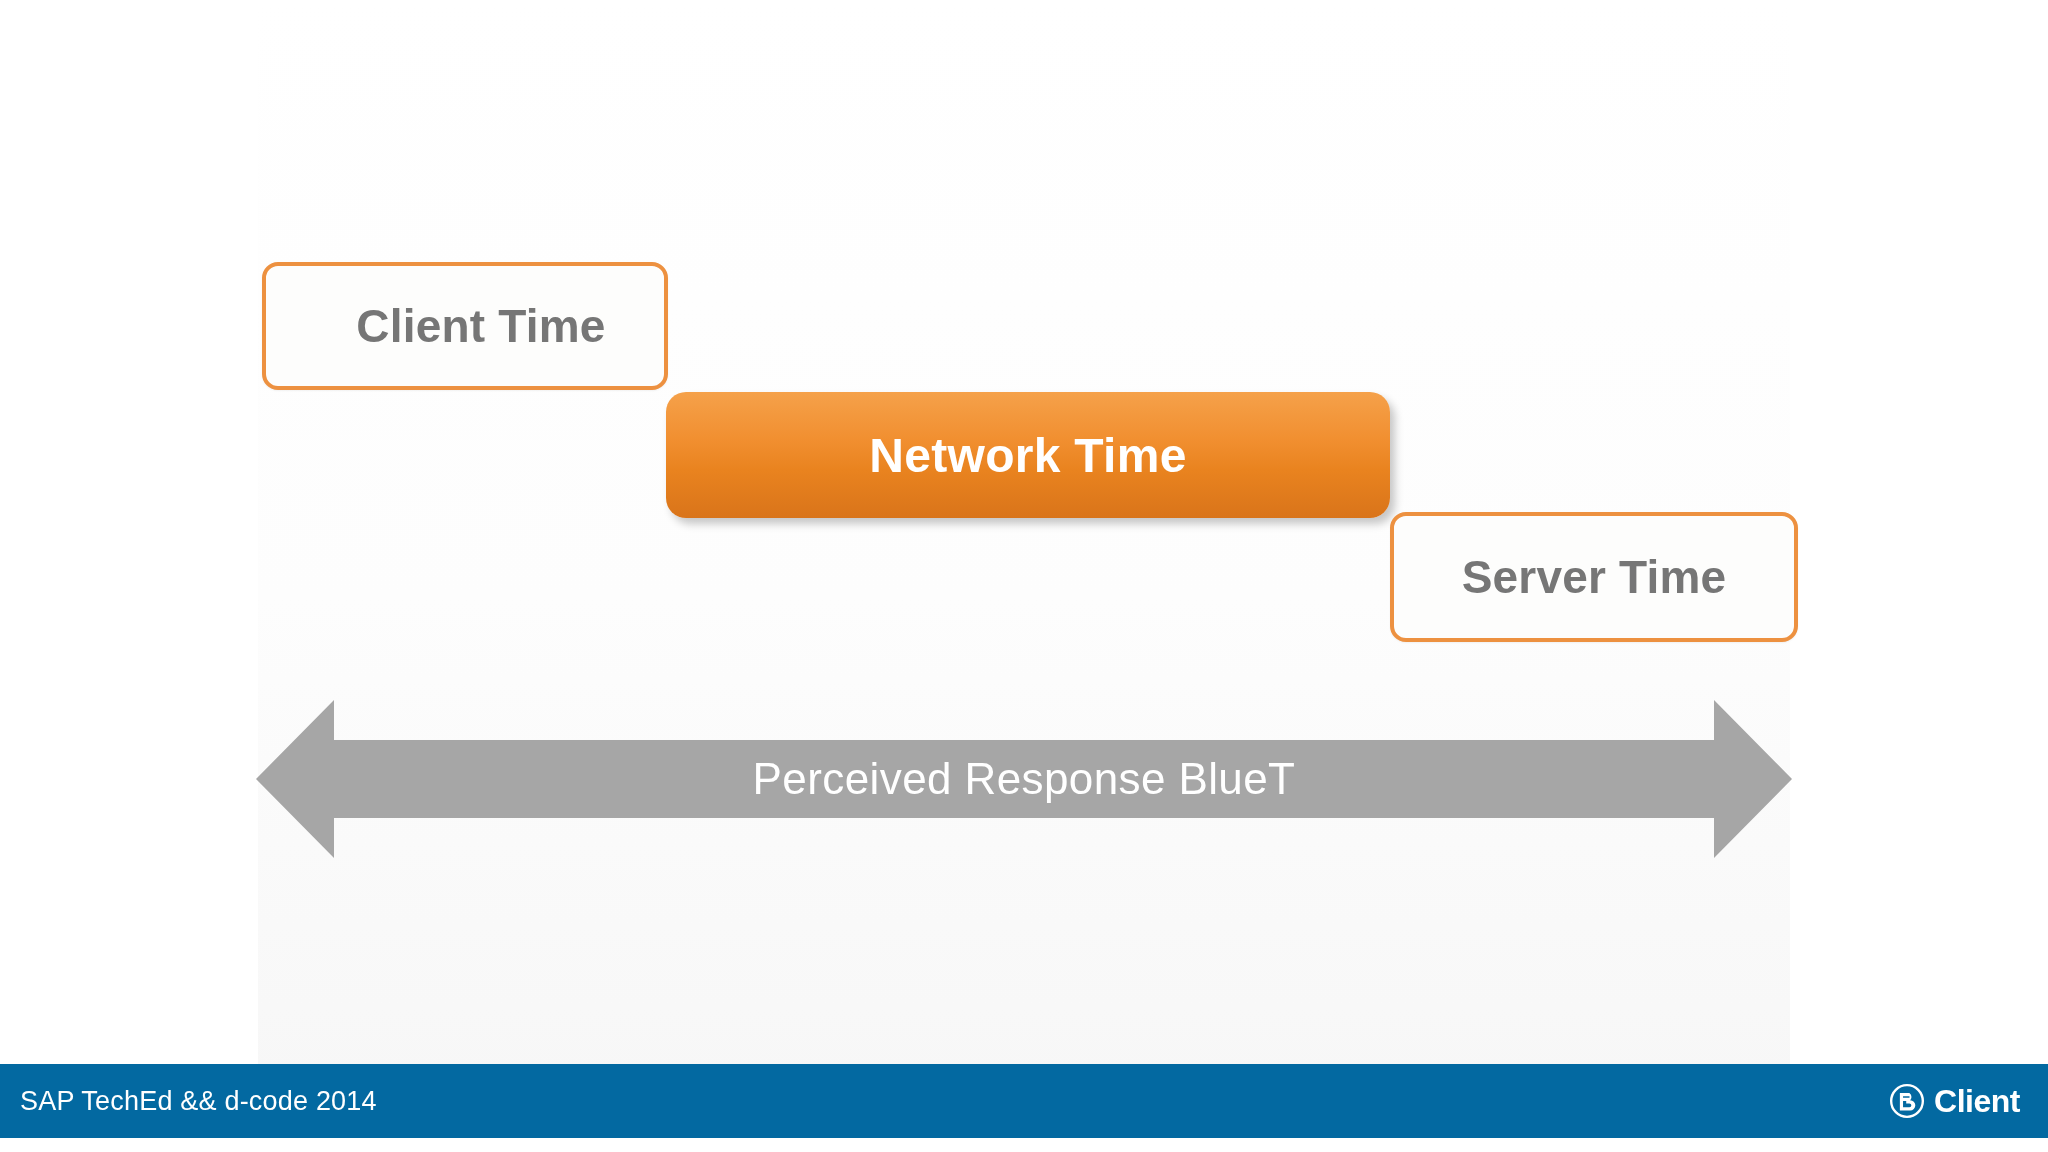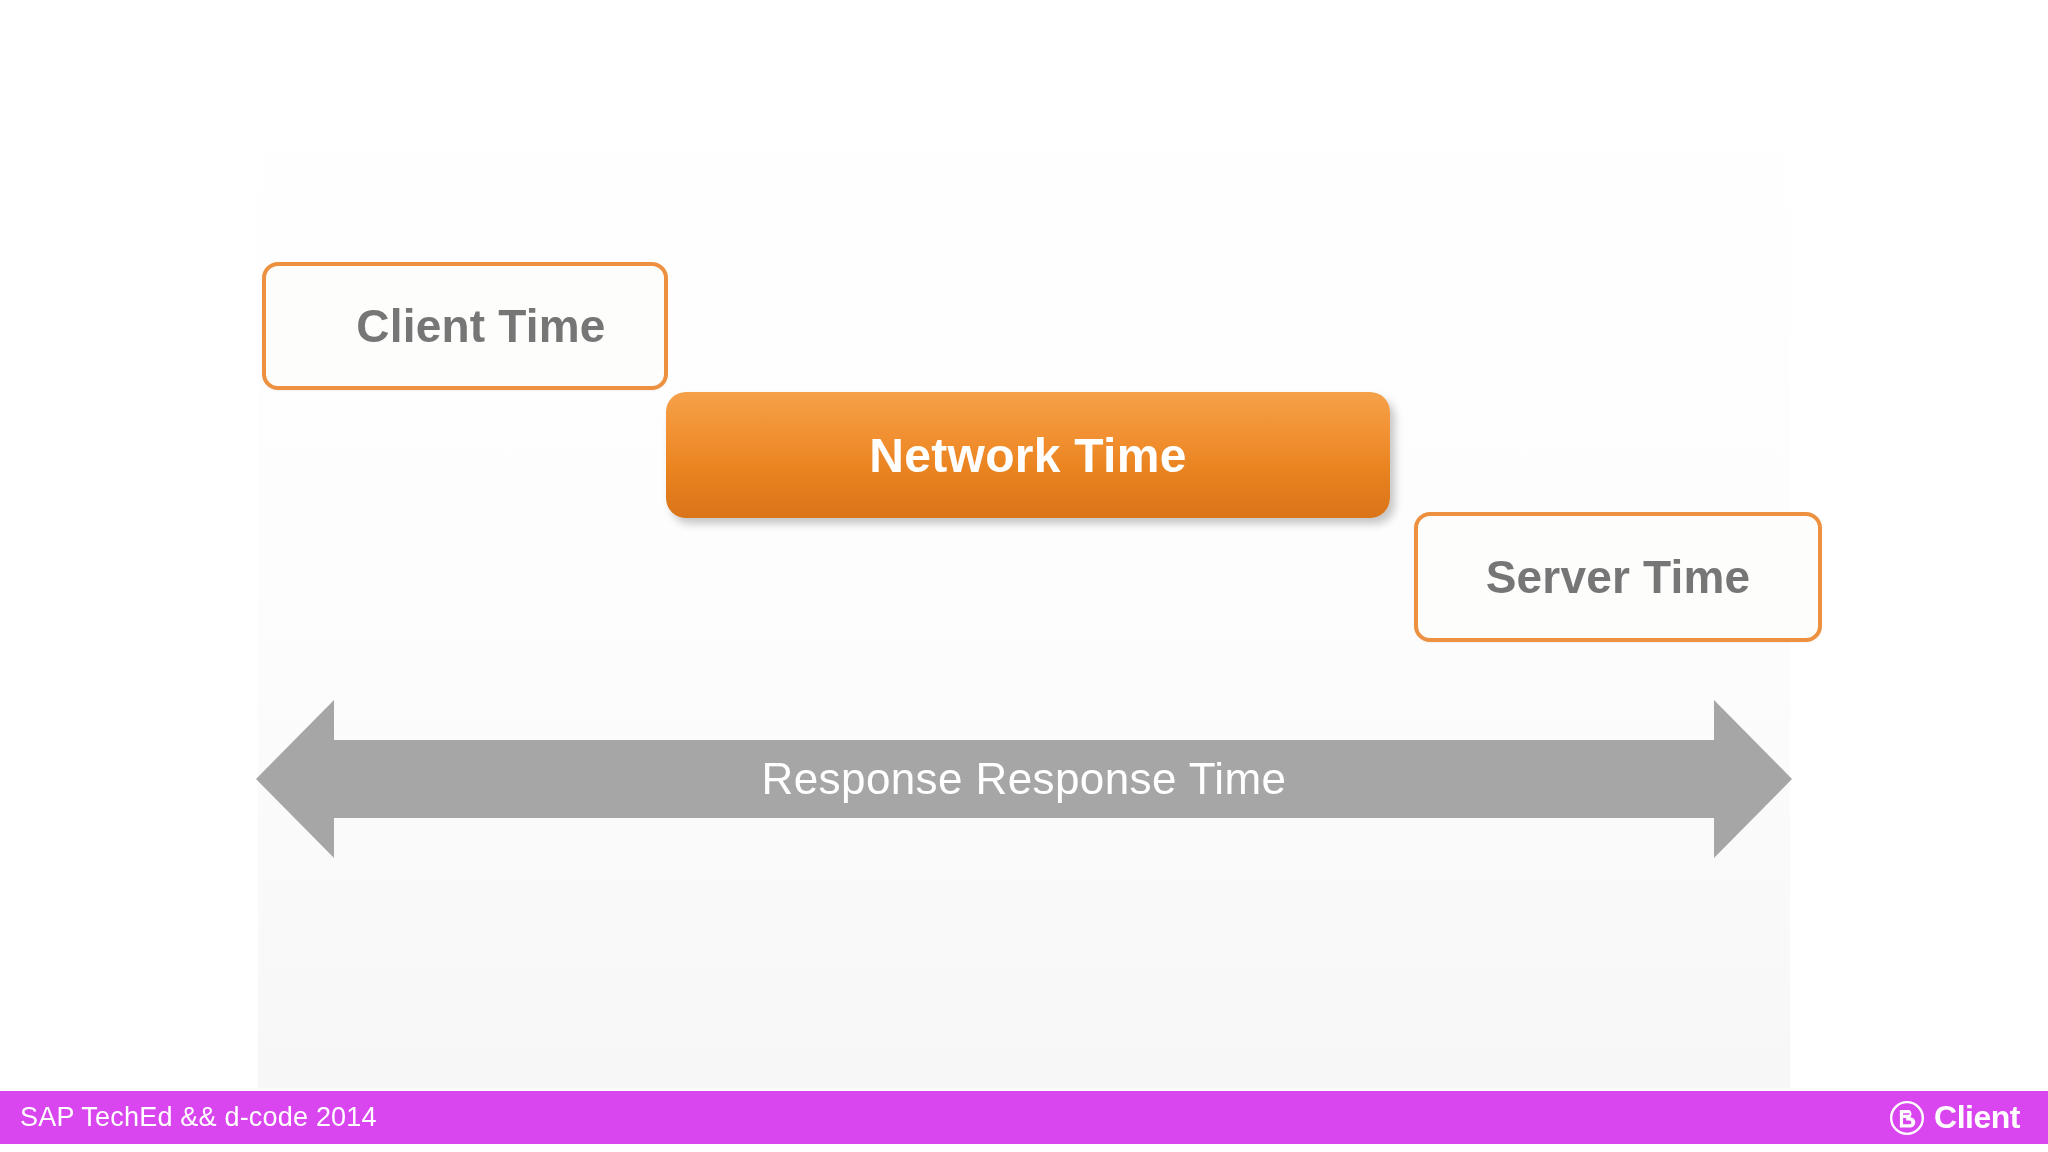--- a/index.html
+++ b/index.html
@@ -58,21 +58,20 @@
     top: 262px;
     width: 406px;
     height: 128px;
     padding-left: 32px;
   }
   #server-time-box {
     left: 1390px;
     top: 512px;
     width: 408px;
     height: 130px;
-    margin-left: 24px;
   }
 
   
   #network-time-box {
     position: absolute;
     left: 666px;
     top: 392px;
     width: 724px;
     height: 126px;
     box-sizing: border-box;
@@ -133,24 +132,24 @@
     width: 1536px;
     height: 120px;
     overflow: hidden;
     pointer-events: none;
   }
 
   
   #footer-bar {
     position: absolute;
     left: 0;
-    bottom: 8px;
+    bottom: 14px;
     width: 2048px;
-    height: 53px;
-    background: #d946ef;
+    height: 74px;
+    background: #0369a1;
     display: flex;
     align-items: center;
     justify-content: space-between;
   }
   #footer-text {
     color: #ffffff;
     font-size: 27px;
     padding-left: 20px;
     letter-spacing: 0.2px;
     white-space: nowrap;
@@ -192,21 +191,21 @@
   <div class="time-box" id="server-time-box">
     <span class="label">Server Time</span>
   </div>
 
   <div id="arrow-wrap">
     <svg viewBox="0 0 1536 166" preserveAspectRatio="none">
       <polygon points="0,83 78,4 78,44 1458,44 1458,4 1536,83 1458,162 1458,122 78,122 78,162" fill="#A6A6A6"></polygon>
     </svg>
   </div>
   <div id="arrow-label">
-    <span>Response Response Time</span>
+    <span>Perceived Response BlueT</span>
   </div>
 
   <div id="arrow-reflection">
     
   </div>
 
   <div id="footer-bar">
     <span id="footer-text">SAP TechEd &amp;&amp; d-code 2014</span>
 
     <div id="footer-logo">

